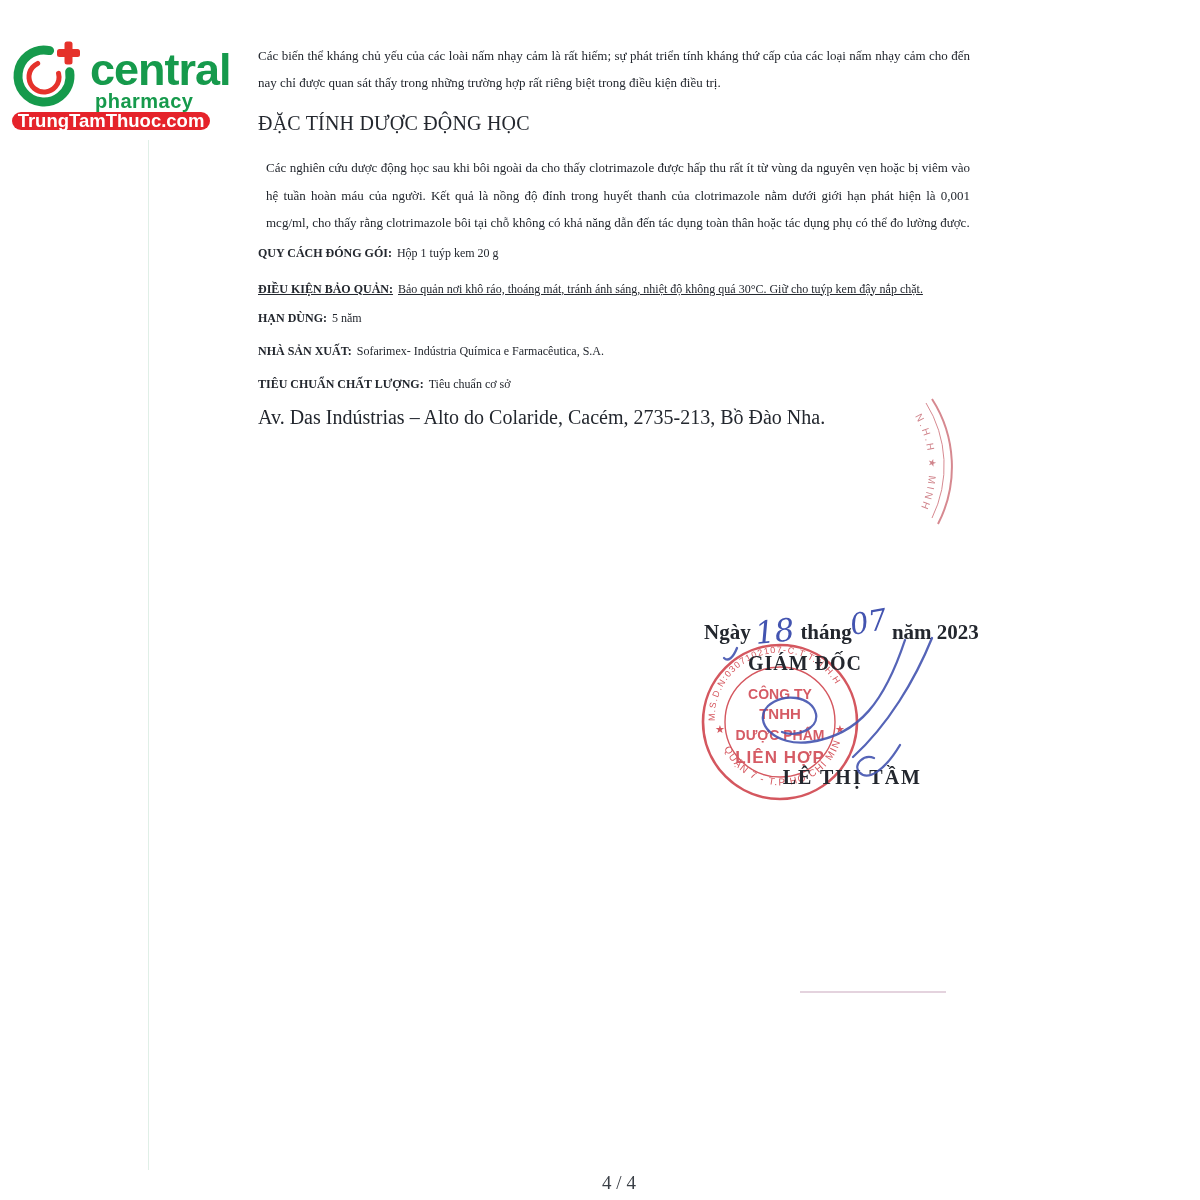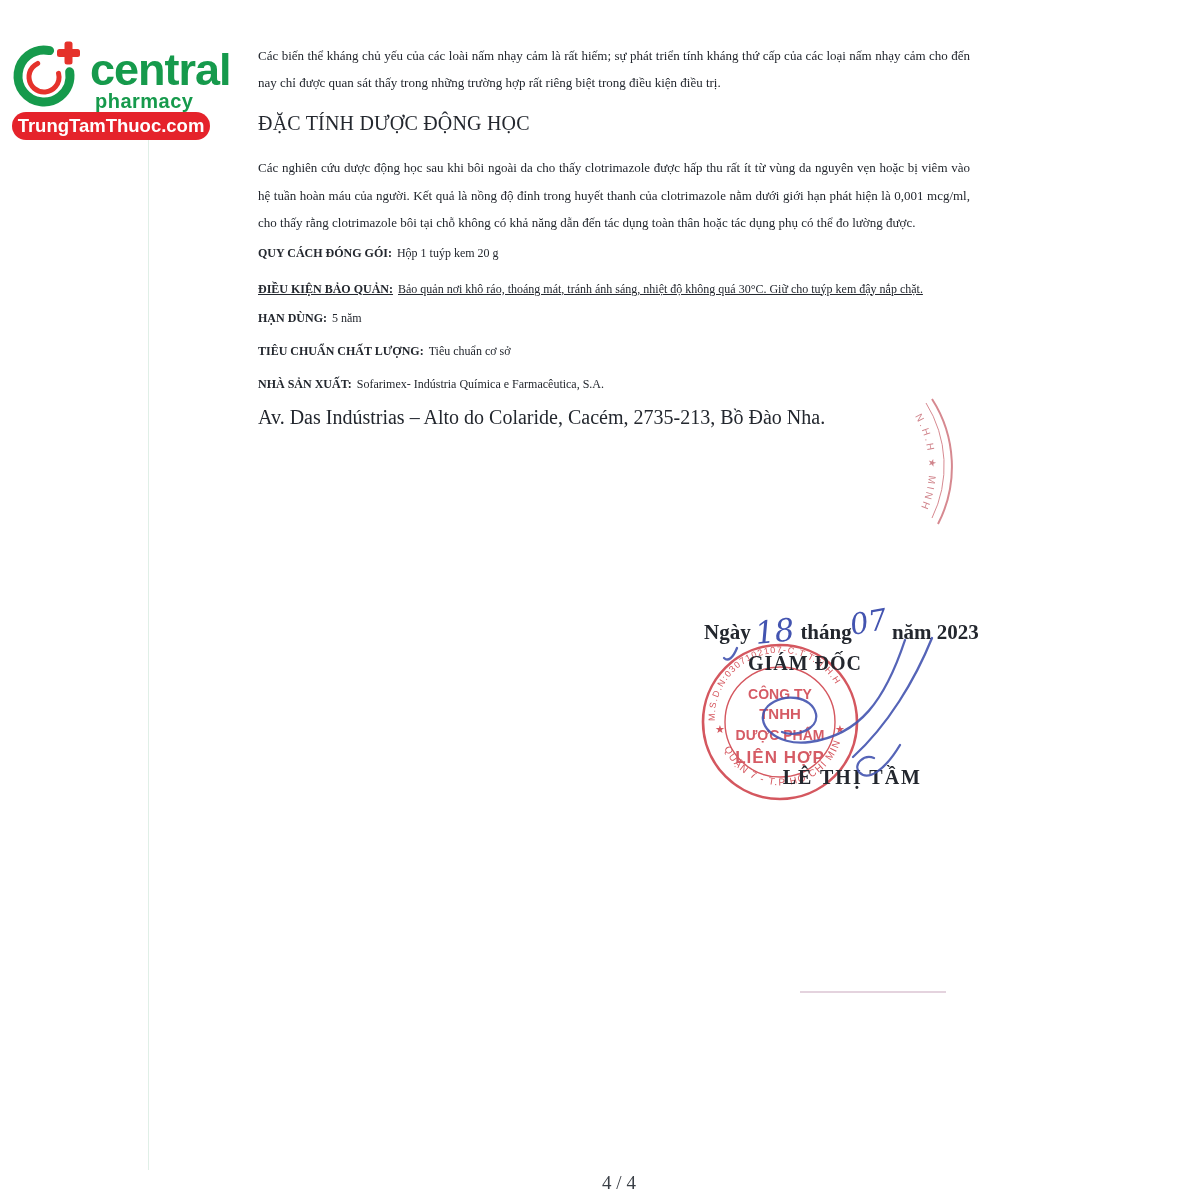--- a/index.html
+++ b/index.html
@@ -10,29 +10,29 @@
   .vfold{position:absolute;left:148px;top:140px;width:1px;height:1030px;background:rgba(160,205,180,.32);}
   .hmark{position:absolute;left:800px;top:991px;width:146px;height:2px;background:rgba(205,175,195,.55);}
 
   
   .logo{position:absolute;left:10px;top:36px;width:210px;height:105px;}
   .logo-icon{position:absolute;left:0;top:2px;}
   .logo-brand{position:absolute;left:80px;top:11px;font-family:"Liberation Sans",sans-serif;
               font-weight:bold;font-size:45px;line-height:46px;letter-spacing:-1px;}
   .logo-sub{position:absolute;left:85px;top:54px;font-family:"Liberation Sans",sans-serif;
             font-weight:bold;font-size:20px;letter-spacing:.5px;}
-  .logo-banner{position:absolute;left:2px;top:76px;width:198px;height:28px;border-radius:14px;
+  .logo-banner{position:absolute;left:2px;top:76px;width:198px;height:18px;border-radius:14px;
                display:flex;align-items:center;justify-content:center;
                font-family:"Liberation Sans",sans-serif;font-weight:bold;font-size:18.5px;color:#fff;}
 
   
   .content{position:absolute;left:258px;top:42px;width:712px;}
   .para{margin:0;font-size:13px;line-height:27px;text-align:justify;}
   .heading{margin:16px 0 0 0;font-size:20px;font-weight:normal;letter-spacing:.2px;}
-  .para2{margin:19px 0 0 0;line-height:27.5px;}
+  .para2{margin:19px 0 0 8px;line-height:27.5px;}
   .field{font-size:12px;line-height:33px;margin:0;text-align:justify;}
   .field .lbl{font-weight:bold;margin-right:5px;}
   .field-storage{line-height:38px;text-decoration:underline;}
   .field-shelf{margin-top:-6px;}
   .address{font-size:20px;line-height:33px;margin:0;}
 
   
   .date-line{position:absolute;left:704px;top:610px;white-space:nowrap;font-size:21px;font-weight:bold;z-index:3;}
   .hw{font-style:italic;font-weight:normal;font-family:"DejaVu Serif",serif;}
   .hw-day{display:inline-block;font-size:31px;transform:rotate(-6deg);position:relative;top:3px;margin:0 1px 0 4px;}
@@ -75,23 +75,23 @@
     <h2 class="heading">ĐẶC TÍNH DƯỢC ĐỘNG HỌC</h2>
 
     <p class="para para2">Các nghiên cứu dược động học sau khi bôi ngoài da cho thấy clotrimazole được hấp thu rất ít từ vùng da nguyên vẹn hoặc bị viêm vào hệ tuần hoàn máu của người. Kết quả là nồng độ đỉnh trong huyết thanh của clotrimazole nằm dưới giới hạn phát hiện là 0,001 mcg/ml, cho thấy rằng clotrimazole bôi tại chỗ không có khả năng dẫn đến tác dụng toàn thân hoặc tác dụng phụ có thể đo lường được.</p>
 
     <p class="field"><span class="lbl">QUY CÁCH ĐÓNG GÓI:</span><span>Hộp 1 tuýp kem 20 g</span></p>
 
     <p class="field field-storage"><span class="lbl">ĐIỀU KIỆN BẢO QUẢN:</span><span>Bảo quản nơi khô ráo, thoáng mát, tránh ánh sáng, nhiệt độ không quá 30°C. Giữ cho tuýp kem đậy nắp chặt.</span></p>
 
     <p class="field field-shelf"><span class="lbl">HẠN DÙNG:</span><span>5 năm</span></p>
 
+    <p class="field"><span class="lbl">NHÀ SẢN XUẤT:</span><span>Sofarimex- Indústria Química e Farmacêutica, S.A.</span></p>
+
     <p class="field"><span class="lbl">TIÊU CHUẨN CHẤT LƯỢNG:</span><span>Tiêu chuẩn cơ sở</span></p>
-
-    <p class="field"><span class="lbl">NHÀ SẢN XUẤT:</span><span>Sofarimex- Indústria Química e Farmacêutica, S.A.</span></p>
 
     <p class="address">Av. Das Indústrias – Alto do Colaride, Cacém, 2735-213, Bồ Đào Nha.</p>
   </div>
 
   <div class="date-line"><span>Ngày</span><span class="hw hw-day" style="color:#4354b0">18</span> <span>tháng</span><span class="hw hw-month" style="color:#4354b0">07</span> <span>năm 2023</span></div>
 
   <div class="director">GIÁM ĐỐC</div>
 
   <svg class="stamp-svg" width="170" height="170" viewBox="0 0 170 170" style="opacity:.88">
     <g fill="none" stroke="#cf4049">

